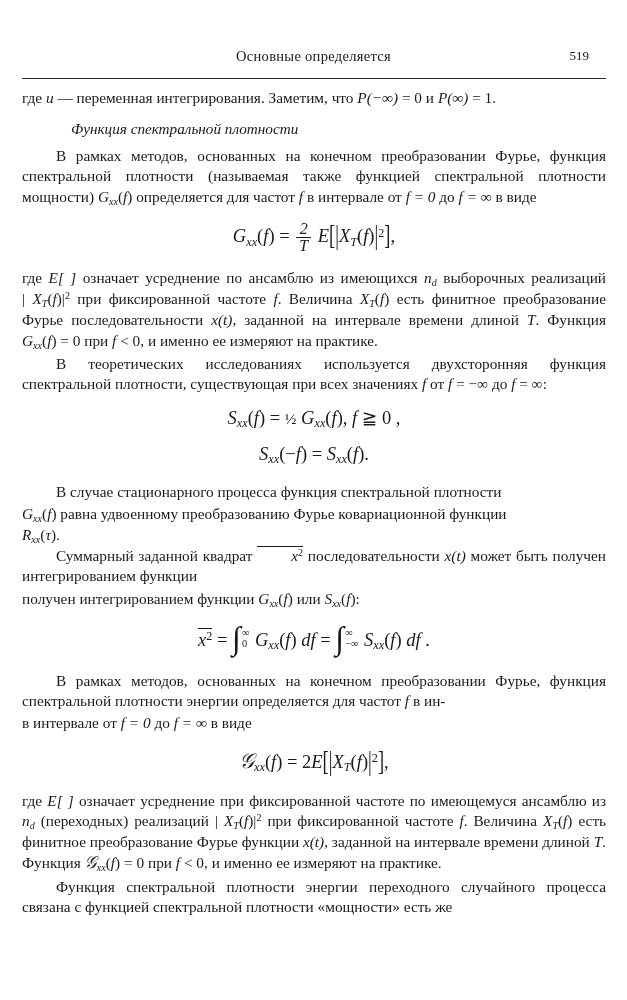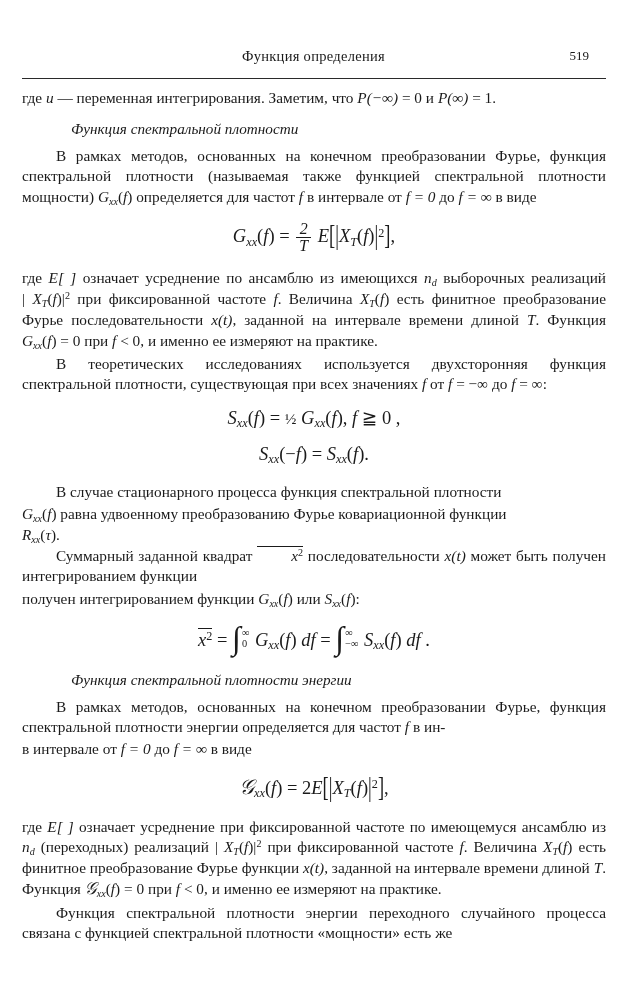--- a/index.html
+++ b/index.html
@@ -153,21 +153,21 @@
     font-style: italic;
     font-size: 1.12em;
   }
 </style>
 </head>
 <body>
 
 <div class="page">
 
   <div class="header">
-    <div class="header-title">Функция определения</div>
+    <div class="header-title">Основные определяется</div>
     <div class="header-page">519</div>
   </div>
   <div class="rule"></div>
 
   <div class="content">
 
     <p class="body flush"><span>где</span> <i class="m">u</i> <span>— переменная интегрирования. Заметим, что</span> <i class="m">P(−∞)</i> <span>= 0 и</span> <i class="m">P(∞)</i> <span>= 1.</span></p>
 
     <div class="subhead">Функция спектральной плотности</div>
 
@@ -207,21 +207,20 @@
     <div class="eq" style="margin-top:18px;margin-bottom:18px">
       <span class="eq-inner">
         <span class="bigbar"><i class="m">x</i><sup>2</sup></span> =
         <span class="intsym">∫</span><span class="intlim"><span class="up">∞</span><span class="lo">0</span></span>
         <i class="m">G</i><sub class="ital">xx</sub>(<i class="m">f</i>) <i class="m">df</i> =
         <span class="intsym">∫</span><span class="intlim"><span class="up">∞</span><span class="lo">−∞</span></span>
         <i class="m">S</i><sub class="ital">xx</sub>(<i class="m">f</i>) <i class="m">df</i> .
       </span>
     </div>
 
-    <div class="subhead">Функция спектральной плотности энергии</div>
 
     <p class="body"><span>В рамках методов, основанных на конечном преобразовании Фурье, функция спектральной плотности энергии определяется для частот</span> <i class="m">f</i> <span>в ин-</span></p>
     <p class="flush"><span>в интервале от</span> <span class="nowrap ital">f = 0</span> до <span class="nowrap ital">f = ∞</span> <span>в виде</span></p>
 
     <div class="eq" style="margin-top:16px;margin-bottom:16px">
       <span class="eq-inner">
         <span class="script">𝒢</span><sub class="ital">xx</sub>(<i class="m">f</i>) = 2<i class="m">E</i><span class="absbar">[</span><span class="absbar">|</span><i class="m">X</i><sub class="ital">T</sub>(<i class="m">f</i>)<span class="absbar">|</span><sup>2</sup><span class="absbar">]</span>,
       </span>
     </div>
 

